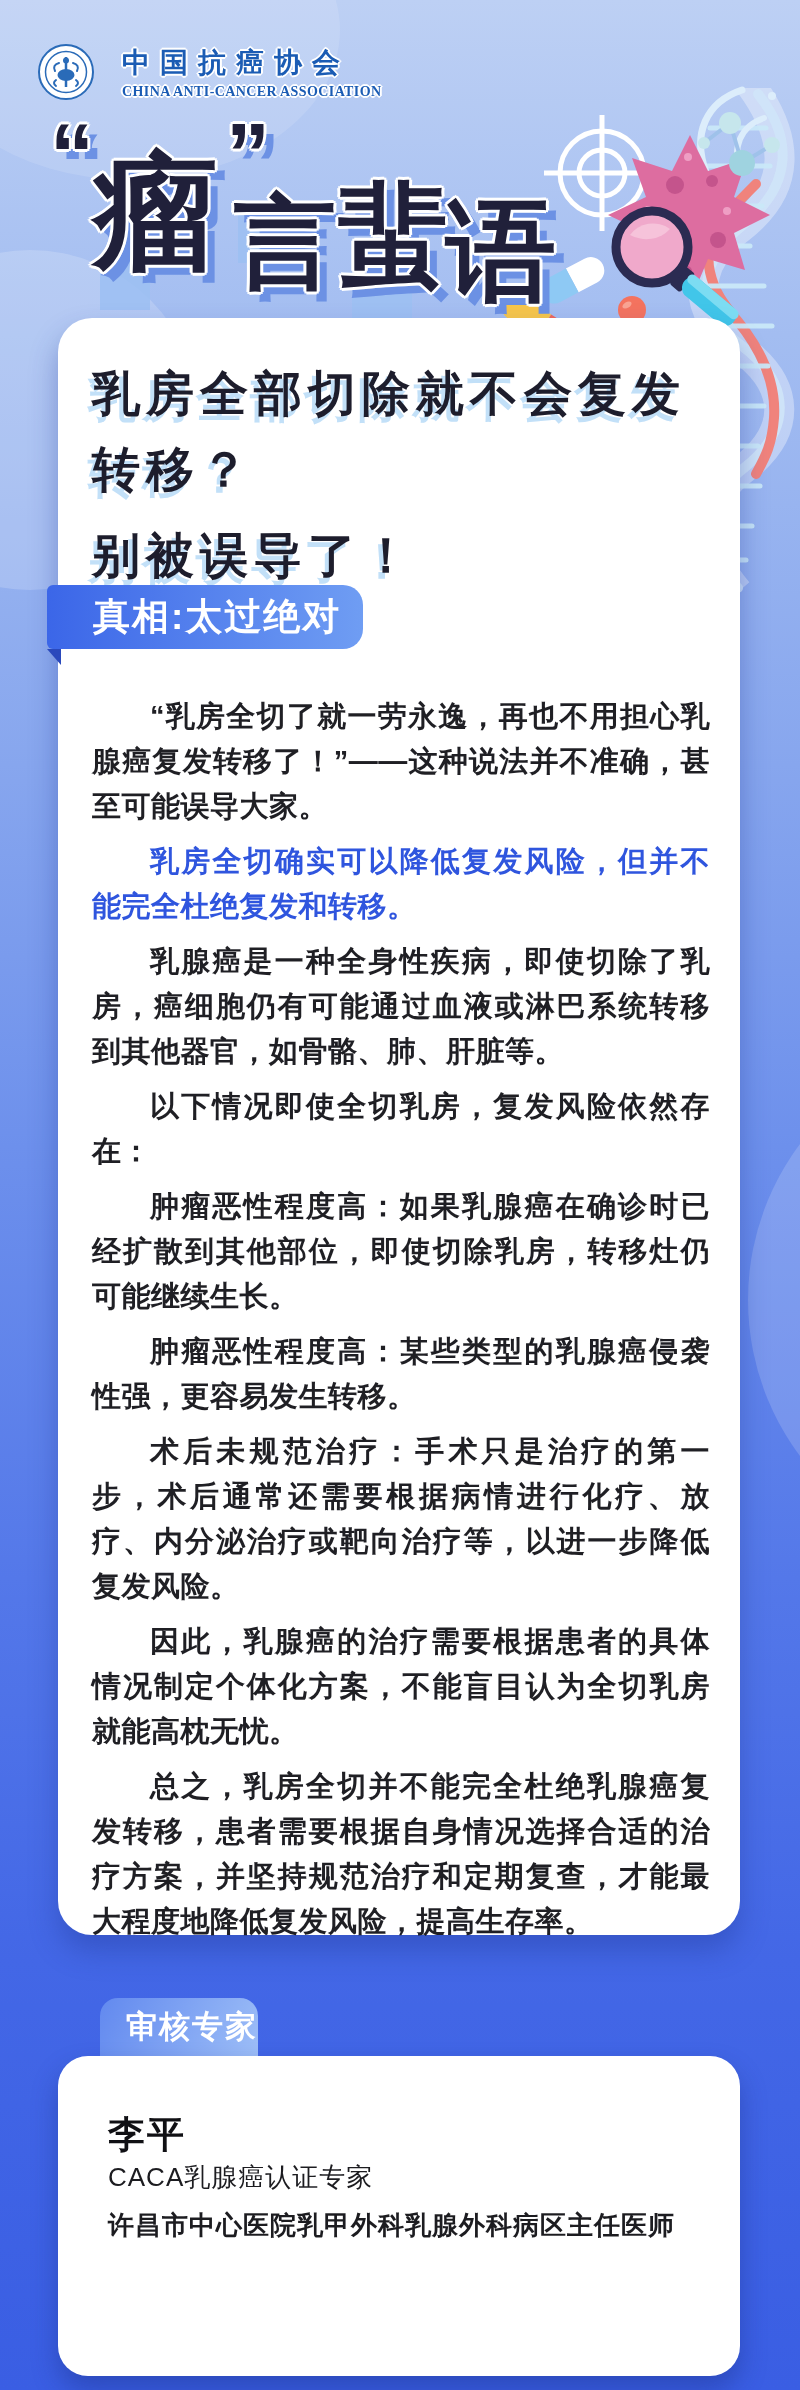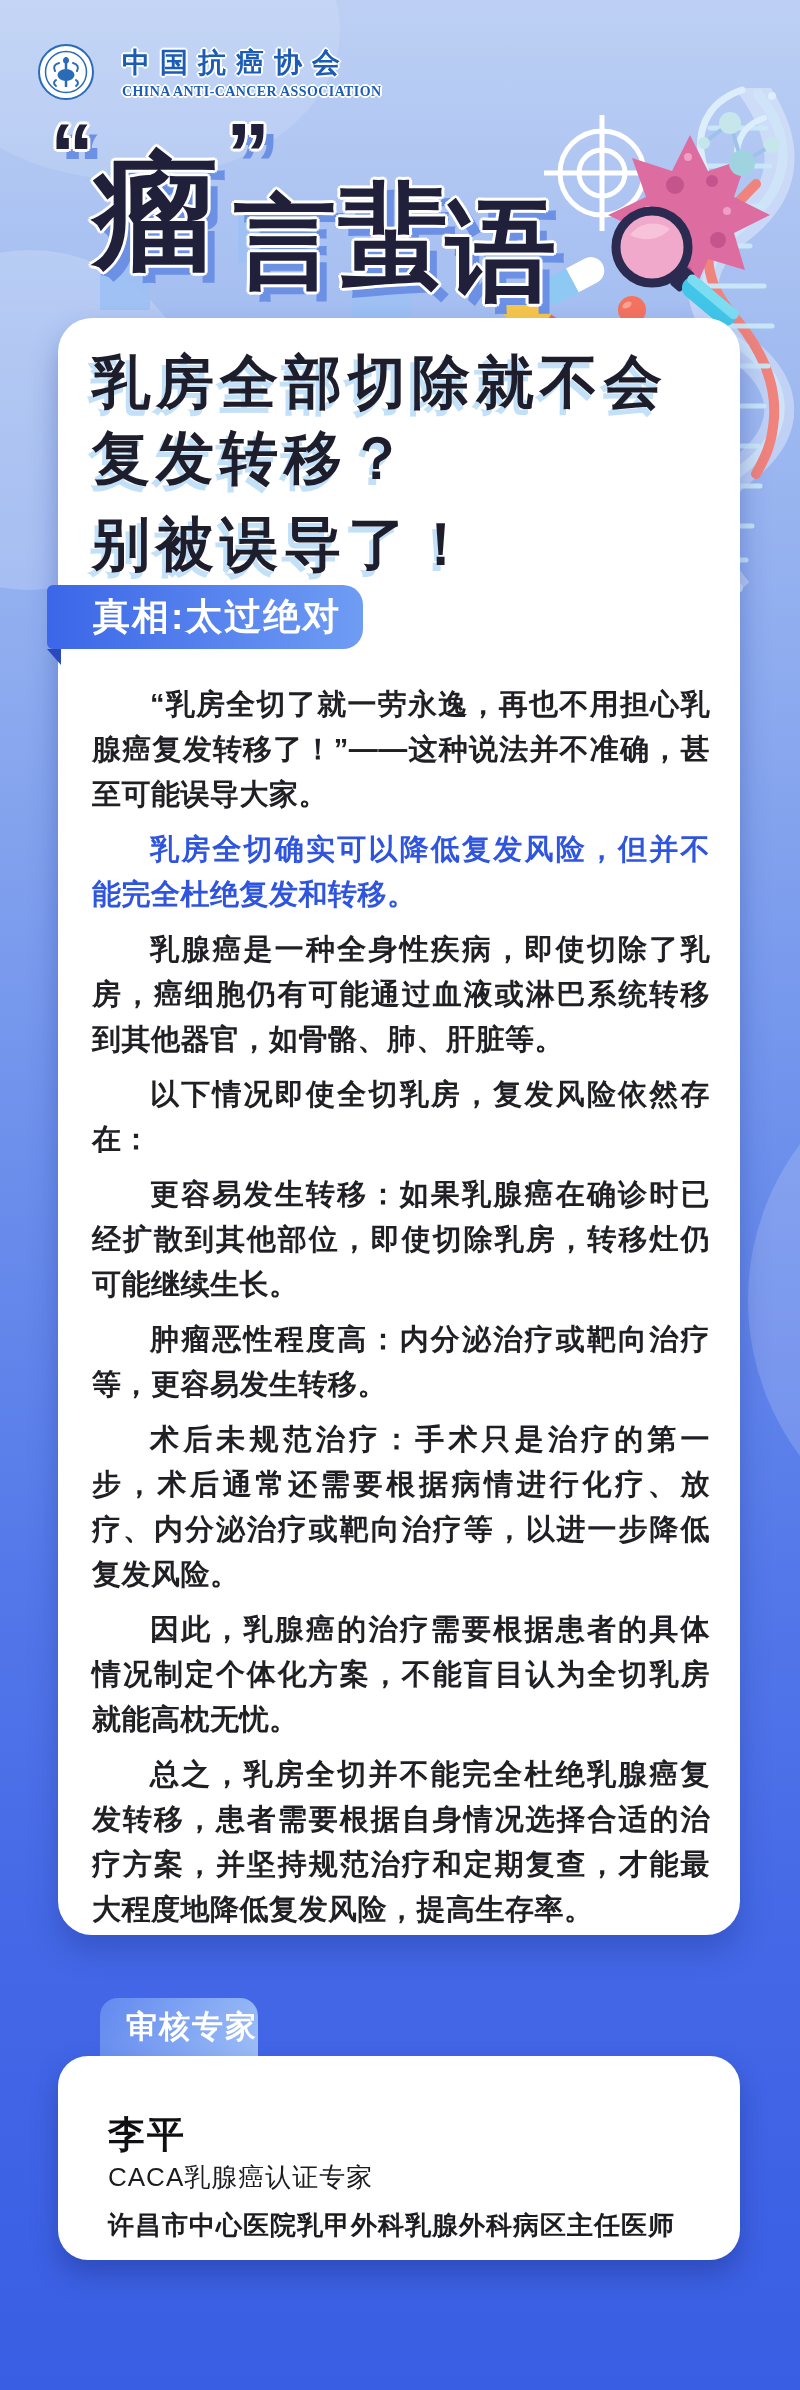--- a/index.html
+++ b/index.html
@@ -31,38 +31,38 @@
   .title-deco{position:absolute;background:#9cc0f2;opacity:.85;z-index:1;}
   .td1{left:100px;top:255px;width:50px;height:55px;}
   .td2{left:238px;top:205px;width:26px;height:58px;}
   .td3{left:352px;top:288px;width:60px;height:32px;}
 
   .deco-svg{position:absolute;z-index:1;}
 
   
   .main-card{position:absolute;left:58px;top:318px;width:682px;height:1617px;background:#fff;border-radius:34px;
     box-shadow:0 16px 28px rgba(32,56,150,.38);z-index:2;}
-  .headline{padding:26px 24px 0 34px;font-size:58px;line-height:76px;letter-spacing:6px;font-weight:900;color:#1d1d2c;
-    text-shadow:-4px 6px 0 #c2e0f8;}
+  .headline{padding:26px 24px 0 34px;font-size:48px;line-height:76px;letter-spacing:6px;font-weight:900;color:#1d1d2c;
+    text-shadow:-4px 6px 0 #c2e0f8;margin-top:12px;}
   .headline .hl2{display:block;margin-top:10px;}
   .truth-badge{position:absolute;left:-11px;top:267px;width:316px;height:64px;line-height:64px;
     background:linear-gradient(90deg,#3b66e8,#6f9df3);color:#fff;font-size:37px;font-weight:700;letter-spacing:2px;
     padding-left:46px;box-sizing:border-box;border-radius:6px 20px 20px 6px;}
   .truth-fold{position:absolute;left:-11px;top:331px;width:14px;height:16px;background:#2a49bc;
     clip-path:polygon(0 0,100% 0,100% 100%);}
   .card-body{margin:100px 30px 0 34px;}
   .card-body p{font-size:29px;line-height:45px;letter-spacing:.5px;color:#1f1f24;font-weight:600;
     text-align:justify;text-indent:2em;margin:0 0 10px 0;}
   .card-body p.em{color:#2f55de;}
 
   
   .expert-badge{position:absolute;left:100px;top:1998px;width:158px;height:58px;line-height:58px;text-align:right;
     background:linear-gradient(115deg,#6289ef,#9dbef7);color:#fff;font-size:31px;font-weight:700;letter-spacing:2px;
     border-radius:18px 18px 0 0;z-index:2;}
-  .expert-card{position:absolute;left:58px;top:2056px;width:682px;height:204px;background:#fff;border-radius:30px;
+  .expert-card{position:absolute;left:58px;top:2056px;width:682px;height:320px;background:#fff;border-radius:30px;
     box-shadow:0 14px 26px rgba(26,45,130,.4);z-index:2;padding:54px 50px 0 50px;box-sizing:border-box;}
   .expert-name{font-size:37px;font-weight:800;color:#101014;letter-spacing:2px;}
   .expert-cred{font-size:26px;font-weight:500;color:#1c1c20;letter-spacing:1px;}
   .expert-hosp{margin-top:13px;font-size:26px;font-weight:700;color:#1c1c20;letter-spacing:1px;}
 </style>
 </head>
 <body>
 
 <div class="page">
 
@@ -180,22 +180,22 @@
       <span class="hl1">乳房全部切除就不会复发转移？</span>
       <span class="hl2">别被误导了！</span>
     </div>
     <div class="truth-badge">真相:太过绝对</div>
     <div class="truth-fold"></div>
     <div class="card-body">
       <p>“乳房全切了就一劳永逸，再也不用担心乳腺癌复发转移了！”——这种说法并不准确，甚至可能误导大家。</p>
       <p class="em">乳房全切确实可以降低复发风险，但并不能完全杜绝复发和转移。</p>
       <p>乳腺癌是一种全身性疾病，即使切除了乳房，癌细胞仍有可能通过血液或淋巴系统转移到其他器官，如骨骼、肺、肝脏等。</p>
       <p>以下情况即使全切乳房，复发风险依然存在：</p>
-      <p>更容易发生转移：如果乳腺癌在确诊时已经扩散到其他部位，即使切除乳房，转移灶仍可能继续生长。</p>
-      <p>肿瘤恶性程度高：内分泌治疗或靶向治疗等，更容易发生转移。</p>
+      <p>肿瘤恶性程度高：如果乳腺癌在确诊时已经扩散到其他部位，即使切除乳房，转移灶仍可能继续生长。</p>
+      <p>肿瘤恶性程度高：某些类型的乳腺癌侵袭性强，更容易发生转移。</p>
       <p>术后未规范治疗：手术只是治疗的第一步，术后通常还需要根据病情进行化疗、放疗、内分泌治疗或靶向治疗等，以进一步降低复发风险。</p>
       <p>因此，乳腺癌的治疗需要根据患者的具体情况制定个体化方案，不能盲目认为全切乳房就能高枕无忧。</p>
       <p>总之，乳房全切并不能完全杜绝乳腺癌复发转移，患者需要根据自身情况选择合适的治疗方案，并坚持规范治疗和定期复查，才能最大程度地降低复发风险，提高生存率。</p>
     </div>
   </div>
 
   <div class="expert-badge">审核专家</div>
   <div class="expert-card">
     <div class="expert-name">李平</div>
     <div class="expert-cred">CACA乳腺癌认证专家</div>

